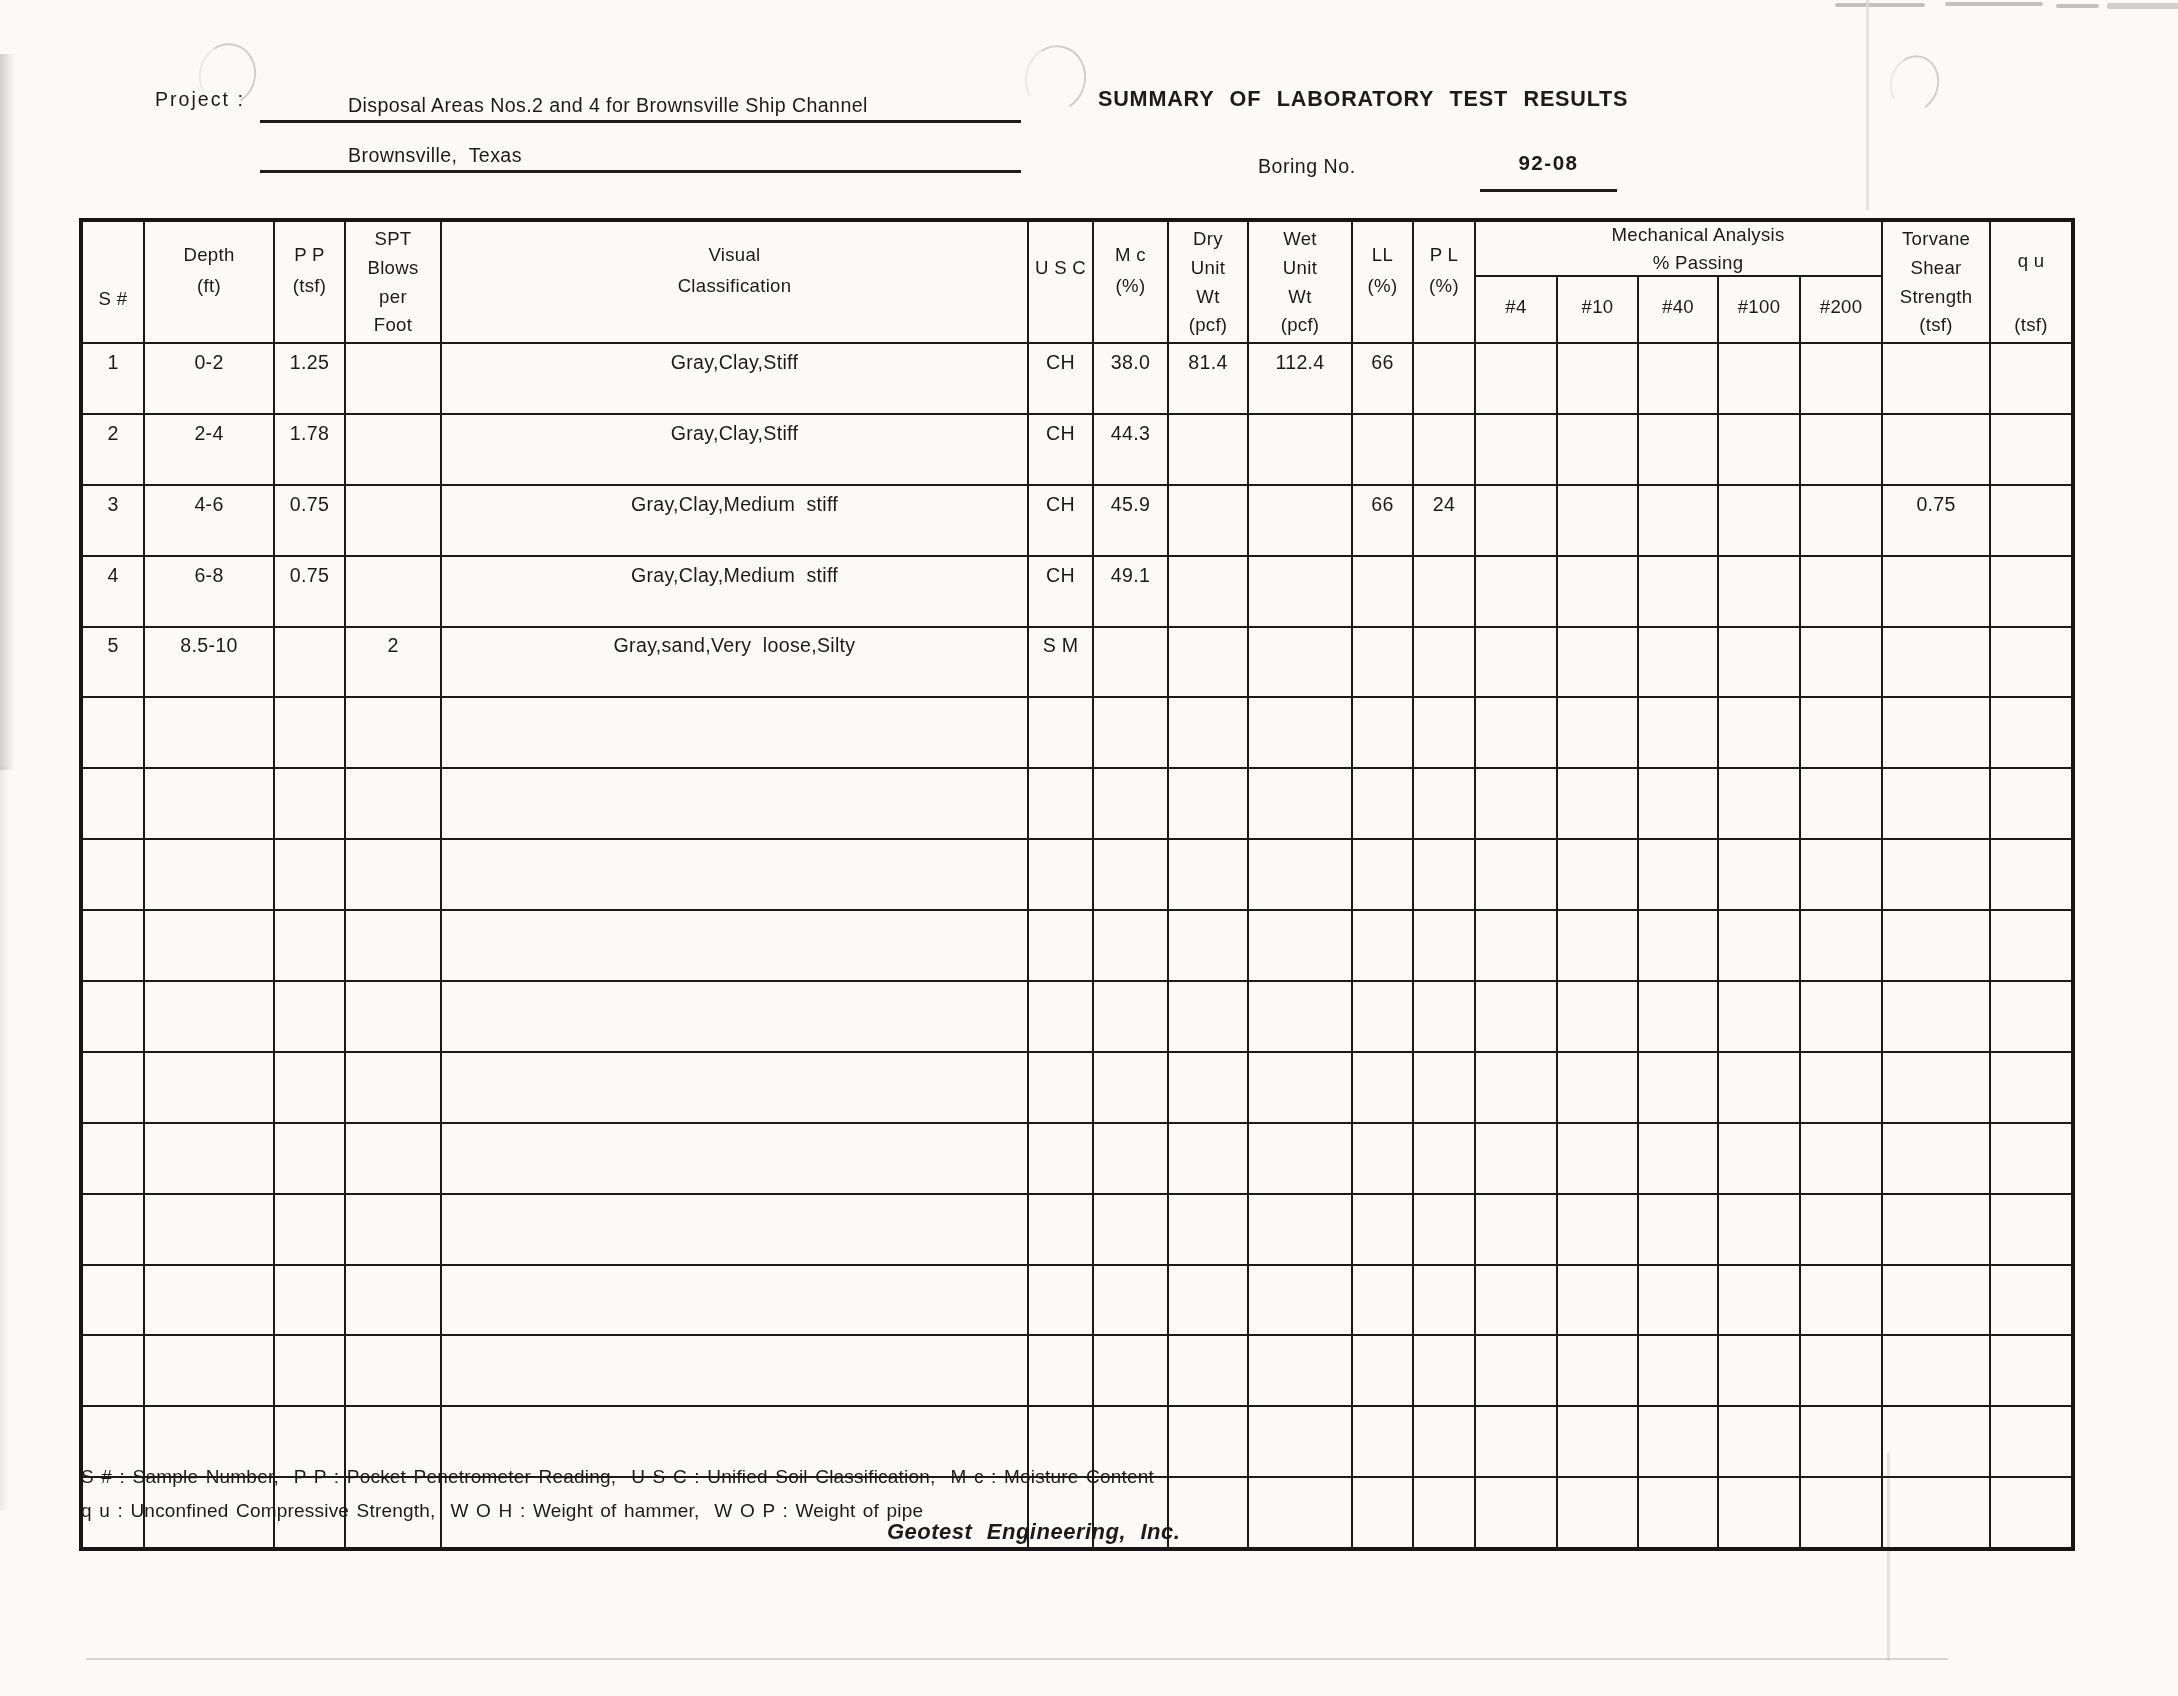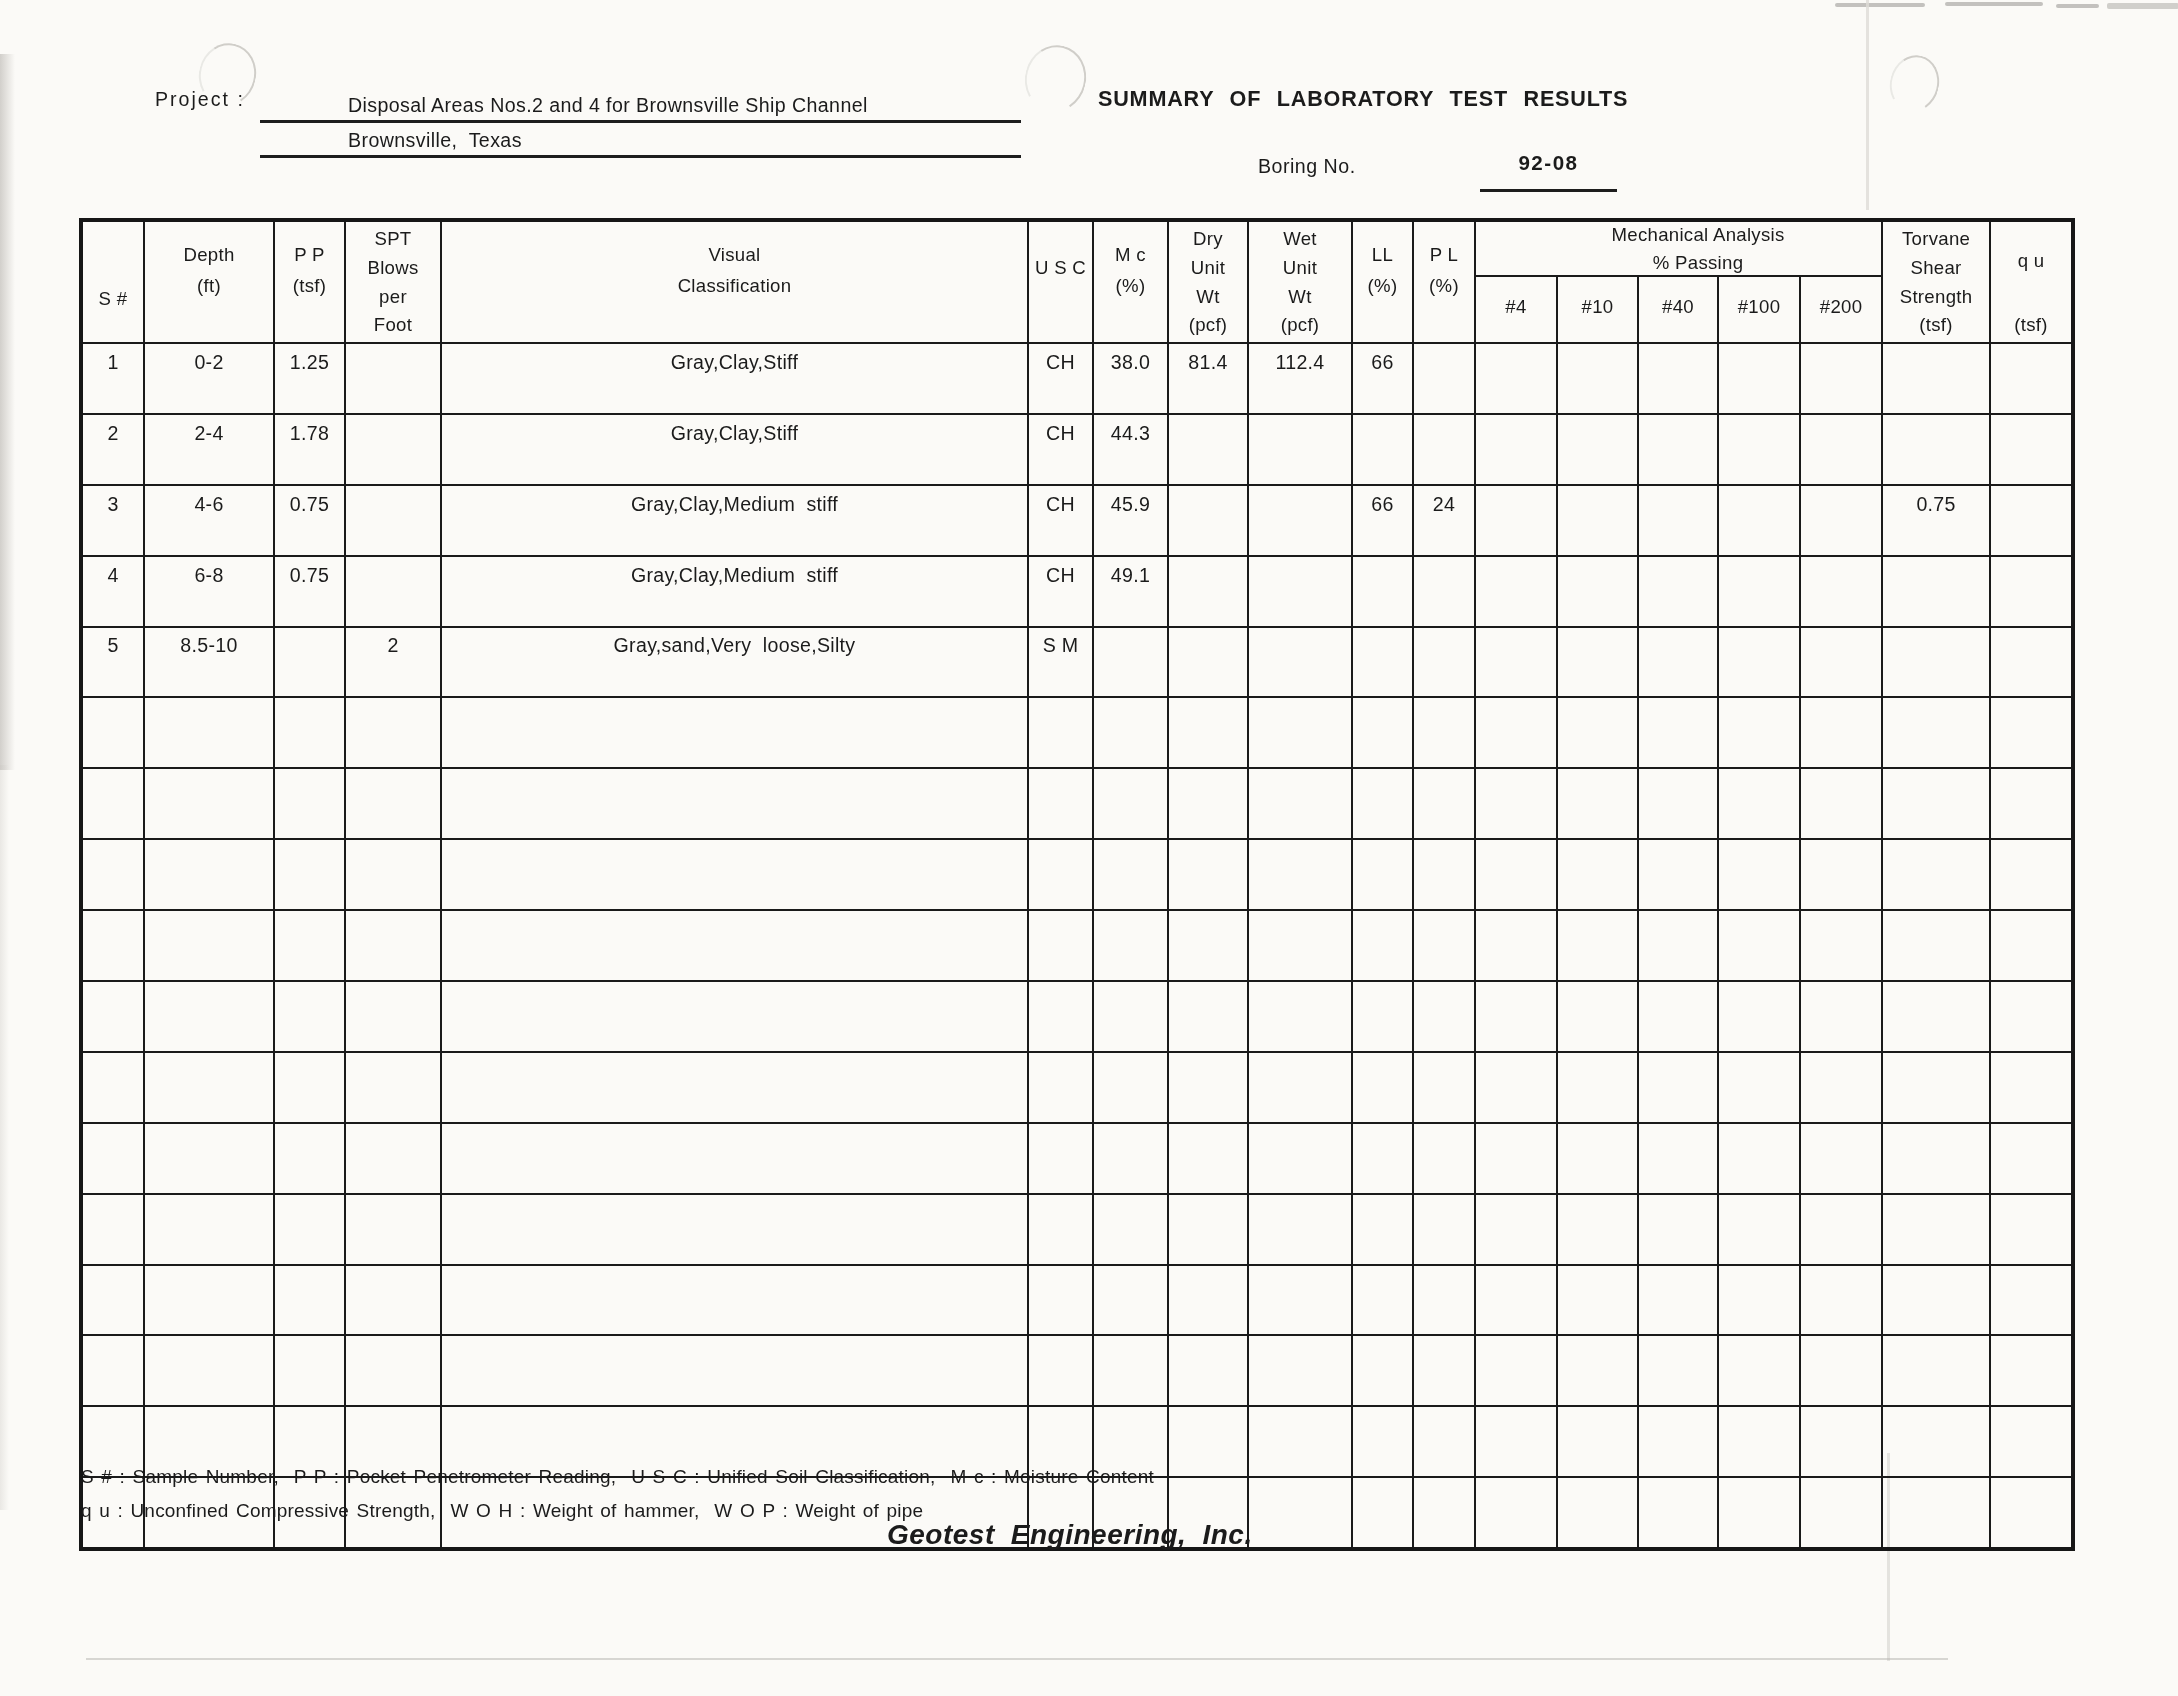--- a/index.html
+++ b/index.html
@@ -32,21 +32,21 @@
   .vline-tr{position:absolute;left:1866px;top:0;width:2.9px;height:210px;background:#dedcd7;opacity:.8;}
   .vline-br{position:absolute;left:1887px;top:1453px;width:2.9px;height:208px;background:#dfddd8;opacity:.8;}
   .hline-b{position:absolute;left:86px;top:1658px;width:1862px;height:2px;background:#b3b1ad;opacity:.5;}
 
   
   .project-label{position:absolute;left:155px;top:88px;font-size:19.6px;letter-spacing:2px;}
   .pline{position:absolute;left:260px;width:761px;border-bottom:3.9px solid #1d1d1d;
     display:flex;align-items:flex-end;padding:0 0 2.9px 88px;box-sizing:border-box;
     font-size:19.6px;letter-spacing:0.4px;white-space:pre;}
   .pline.p1{top:84px;height:39px;}
-  .pline.p2{top:123px;height:35px;}
+  .pline.p2{top:123px;height:50px;}
   .pline.p3{top:155px;height:37px;}
   .doc-title{position:absolute;left:1098px;top:86px;font-size:21.6px;font-weight:700;
     letter-spacing:0.8px;word-spacing:8.8px;}
   .boring-label{position:absolute;left:1258px;top:155px;font-size:19.6px;letter-spacing:0.5px;}
   .boring-value{position:absolute;left:1480px;top:151px;width:137px;text-align:center;
     font-size:20.6px;font-weight:600;letter-spacing:1.5px;border-bottom:3.9px solid #1d1d1d;
     padding-bottom:14px;}
 
   
   table.lab{position:absolute;left:79px;top:218px;width:1994px;
@@ -71,21 +71,21 @@
     font-size:19.6px;text-align:center;letter-spacing:0.3px;white-space:pre;}
   td.col-4{text-align:left;padding-left:7.8px;}
   td.col-5{text-align:left;padding-left:13.7px;}
   td.col-6{text-align:left;padding-left:10.8px;}
   td.col-9, td.col-10{text-align:left;padding-left:10.8px;margin-top:8px;}
 
   
   .note{position:absolute;left:81px;font-size:19px;letter-spacing:0.2px;word-spacing:2px;white-space:pre;}
   .note.n1{top:1466px;}
   .note.n2{top:1500px;}
-  .company{position:absolute;left:887px;top:1519px;font-size:28px;font-weight:700;
+  .company{position:absolute;left:887px;top:1519px;font-size:22px;font-weight:700;
     font-style:italic;letter-spacing:0.5px;word-spacing:7.8px;}
 </style>
 </head>
 <body>
 
 <div class="page">
 
   <div class="edge-left"></div>
   <div class="edge-left2"></div>
   <div class="punch a"></div>

